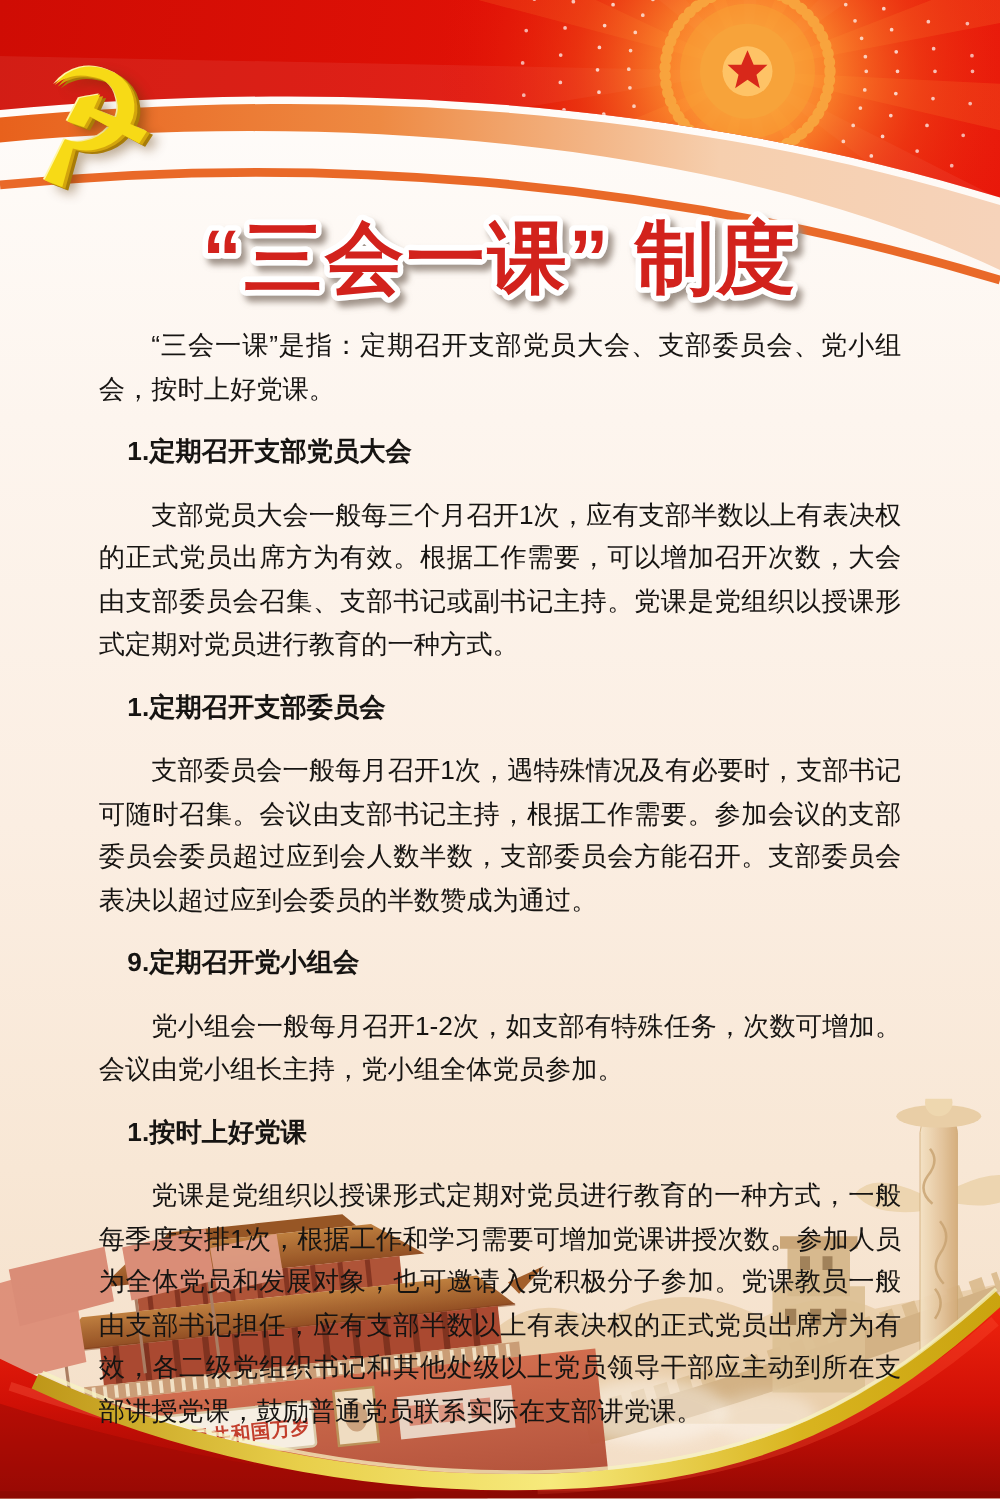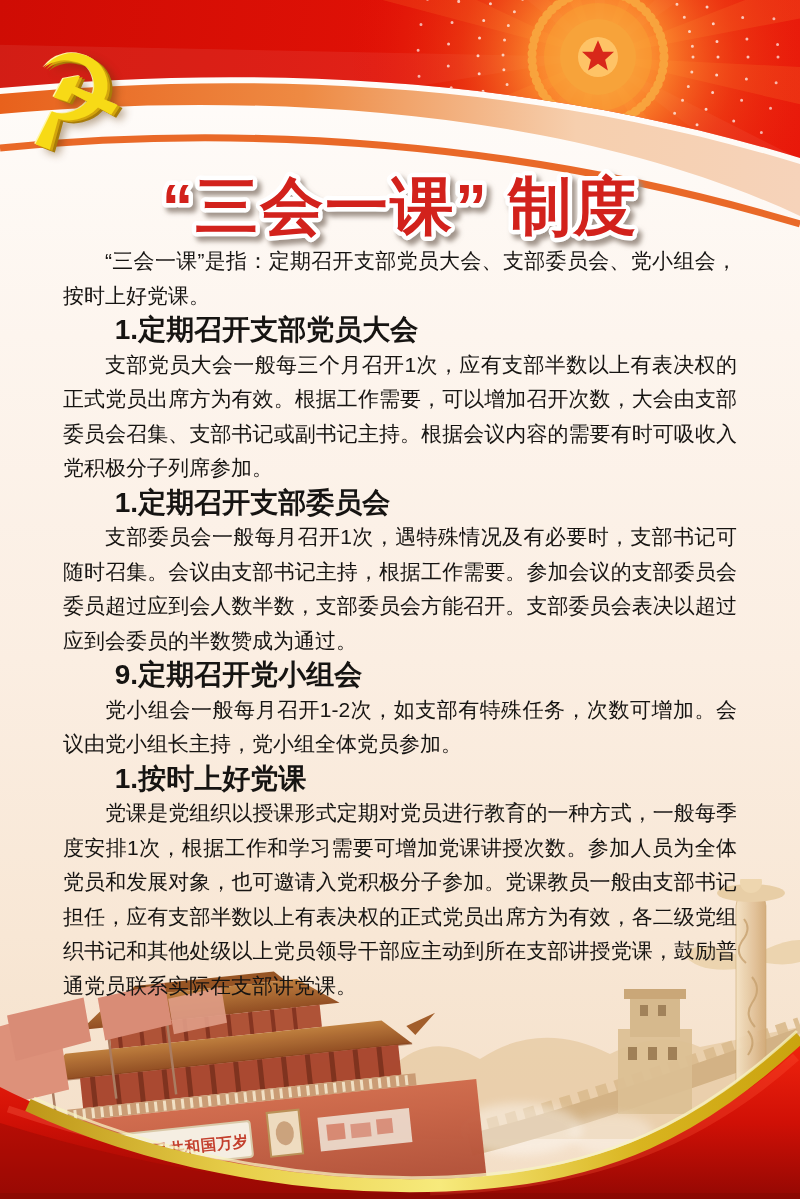--- a/index.html
+++ b/index.html
@@ -14,22 +14,22 @@
     font-size:122px;line-height:1;color:#f7da16;transform:rotate(-14deg);
     text-shadow:2px 2px 0 #d3a50c,4px 4px 0 #a87c08,7px 8px 9px rgba(90,50,0,.45),-1px -1px 0 #fff6a8;
     user-select:none;
   }
   .title-svg{position:absolute;top:150px;left:0;z-index:2;display:block;}
   .title-svg text{font-family:"Liberation Sans","DejaVu Sans",sans-serif;}
   .body-text{
     position:absolute;top:244px;left:63px;width:674px;z-index:4;
     font-size:21px;line-height:34.5px;color:#161412;text-align:justify;
   }
-  .body-text p{margin:0;text-indent:2em;}
-  .body-text h3{margin:0;font-size:28px;line-height:34.5px;font-weight:bold;text-indent:1.85em;}
+  .body-text p{margin:16px;text-indent:2em;}
+  .body-text h3{margin:0;font-size:21px;line-height:34.5px;font-weight:bold;text-indent:1.85em;}
   .scene-svg{position:absolute;top:879px;left:0;z-index:2;display:block;}
   .scene-svg text{font-family:"Liberation Sans","DejaVu Sans",sans-serif;}
 </style>
 </head>
 <body>
 
 <div class="poster">
 
   <svg class="hdr-svg" width="800" height="240" viewBox="0 0 800 240">
     <defs>
@@ -99,21 +99,21 @@
         <feDropShadow dx="4" dy="5" stdDeviation="2.5" flood-color="#97897f" flood-opacity="0.9"></feDropShadow>
       </filter>
     </defs>
     <text x="400" y="78" text-anchor="middle" font-size="63" font-weight="bold" letter-spacing="2" fill="#d2201e" stroke="#ffffff" stroke-width="9" paint-order="stroke" stroke-linejoin="round" filter="url(#tShadow)">“三会一课” 制度</text>
   </svg>
 
   <div class="body-text">
     <p>“三会一课”是指：定期召开支部党员大会、支部委员会、党小组会，按时上好党课。</p>
 
     <h3>1.定期召开支部党员大会</h3>
-    <p>支部党员大会一般每三个月召开1次，应有支部半数以上有表决权的正式党员出席方为有效。根据工作需要，可以增加召开次数，大会由支部委员会召集、支部书记或副书记主持。根据会议内容的需要有时可吸收入党积极分子列席参加。</p>
+    <p>支部党员大会一般每三个月召开1次，应有支部半数以上有表决权的正式党员出席方为有效。根据工作需要，可以增加召开次数，大会由支部委员会召集、支部书记或副书记主持。党课是党组织以授课形式定期对党员进行教育的一种方式。</p>
 
     <h3>1.定期召开支部委员会</h3>
     <p>支部委员会一般每月召开1次，遇特殊情况及有必要时，支部书记可随时召集。会议由支部书记主持，根据工作需要。参加会议的支部委员会委员超过应到会人数半数，支部委员会方能召开。支部委员会表决以超过应到会委员的半数赞成为通过。</p>
 
     <h3>9.定期召开党小组会</h3>
     <p>党小组会一般每月召开1-2次，如支部有特殊任务，次数可增加。会议由党小组长主持，党小组全体党员参加。</p>
 
     <h3>1.按时上好党课</h3>
     <p>党课是党组织以授课形式定期对党员进行教育的一种方式，一般每季度安排1次，根据工作和学习需要可增加党课讲授次数。参加人员为全体党员和发展对象，也可邀请入党积极分子参加。党课教员一般由支部书记担任，应有支部半数以上有表决权的正式党员出席方为有效，各二级党组织书记和其他处级以上党员领导干部应主动到所在支部讲授党课，鼓励普通党员联系实际在支部讲党课。</p>
   </div>

